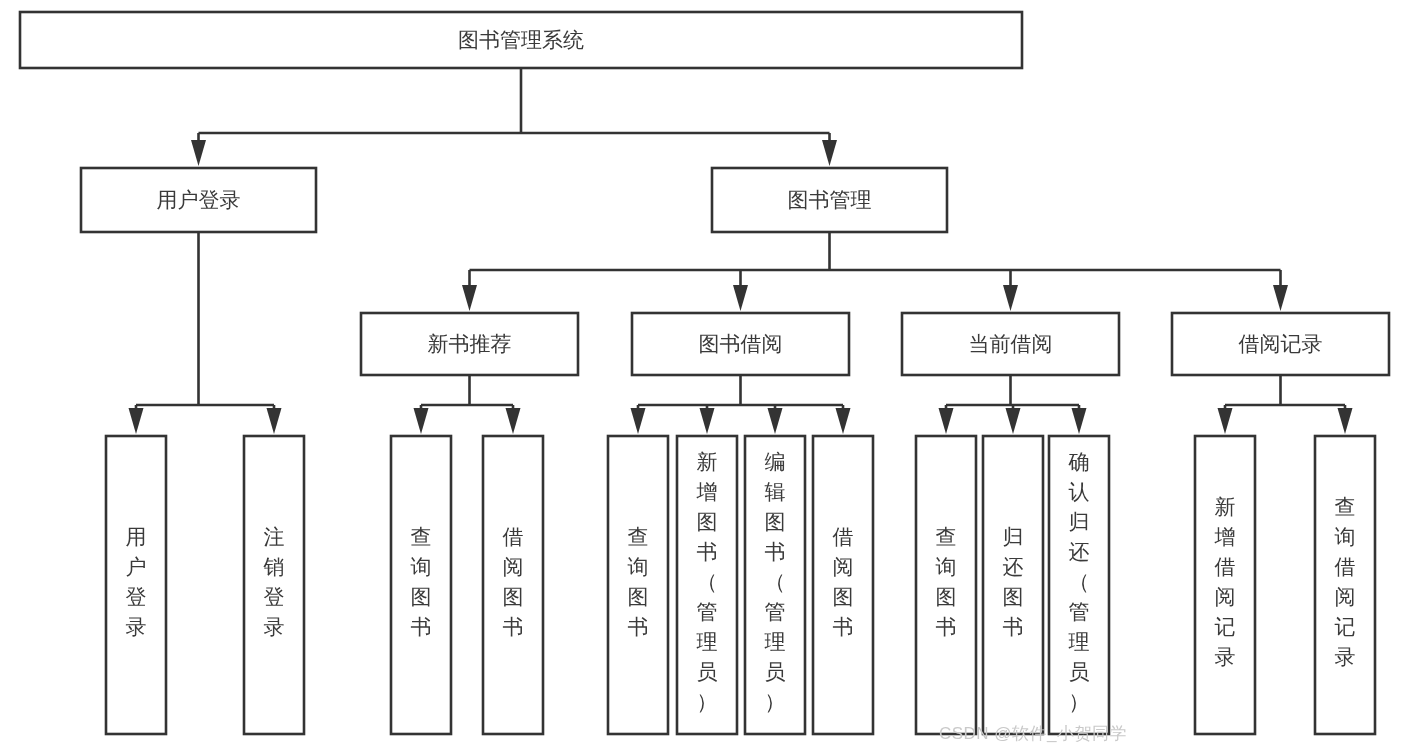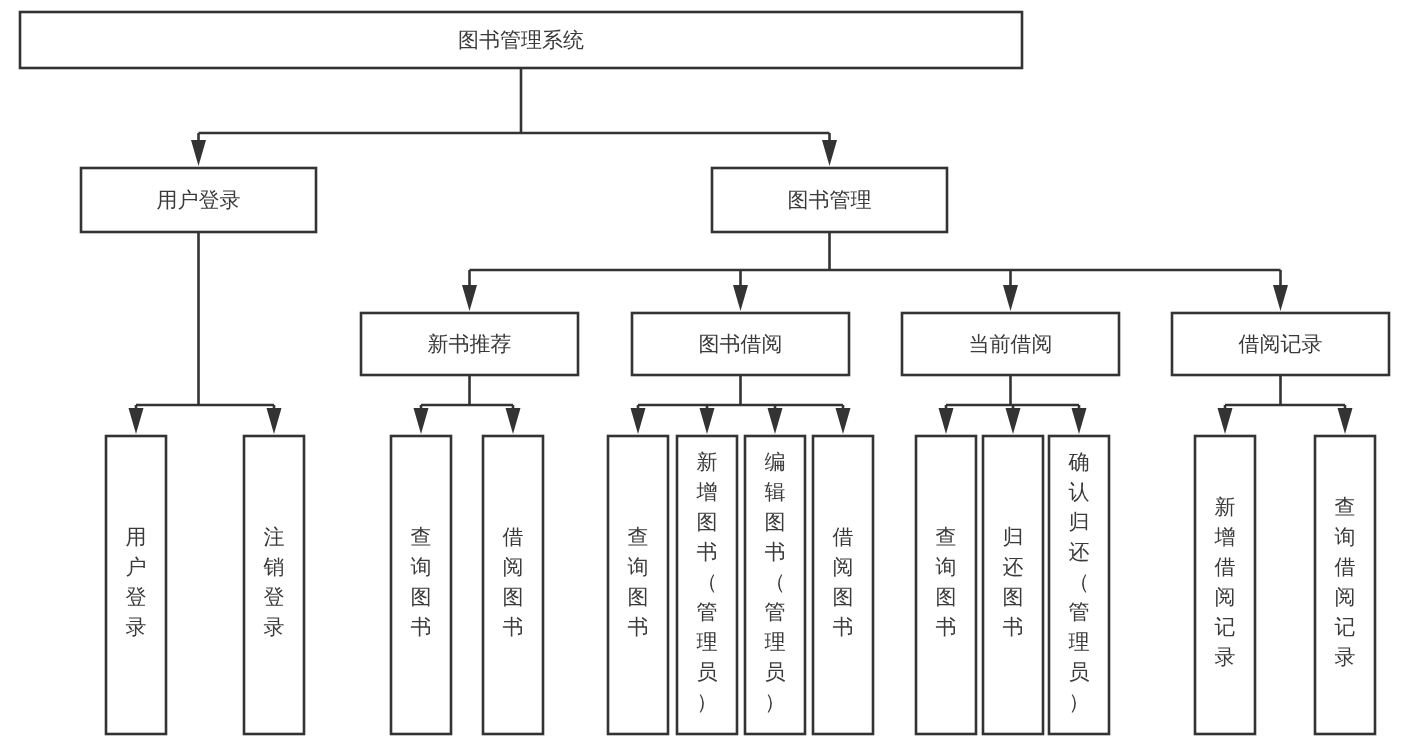--- a/index.html
+++ b/index.html
@@ -219,13 +219,14 @@
         <g>
           <rect x="1195" y="436" width="60" height="298" class="node-box"></rect>
           <text x="1225" y="514" class="node-label-vertical"><tspan x="1225" dy="0">新</tspan><tspan x="1225" dy="30">增</tspan><tspan x="1225" dy="30">借</tspan><tspan x="1225" dy="30">阅</tspan><tspan x="1225" dy="30">记</tspan><tspan x="1225" dy="30">录</tspan></text>
         </g>
         <g>
           <rect x="1315" y="436" width="60" height="298" class="node-box"></rect>
           <text x="1345" y="514" class="node-label-vertical"><tspan x="1345" dy="0">查</tspan><tspan x="1345" dy="30">询</tspan><tspan x="1345" dy="30">借</tspan><tspan x="1345" dy="30">阅</tspan><tspan x="1345" dy="30">记</tspan><tspan x="1345" dy="30">录</tspan></text>
         </g>
       </g>
   </svg>
+  <div class="watermark-text">CSDN @软件_小贺同学</div>
 </div>
 
 </body></html>

